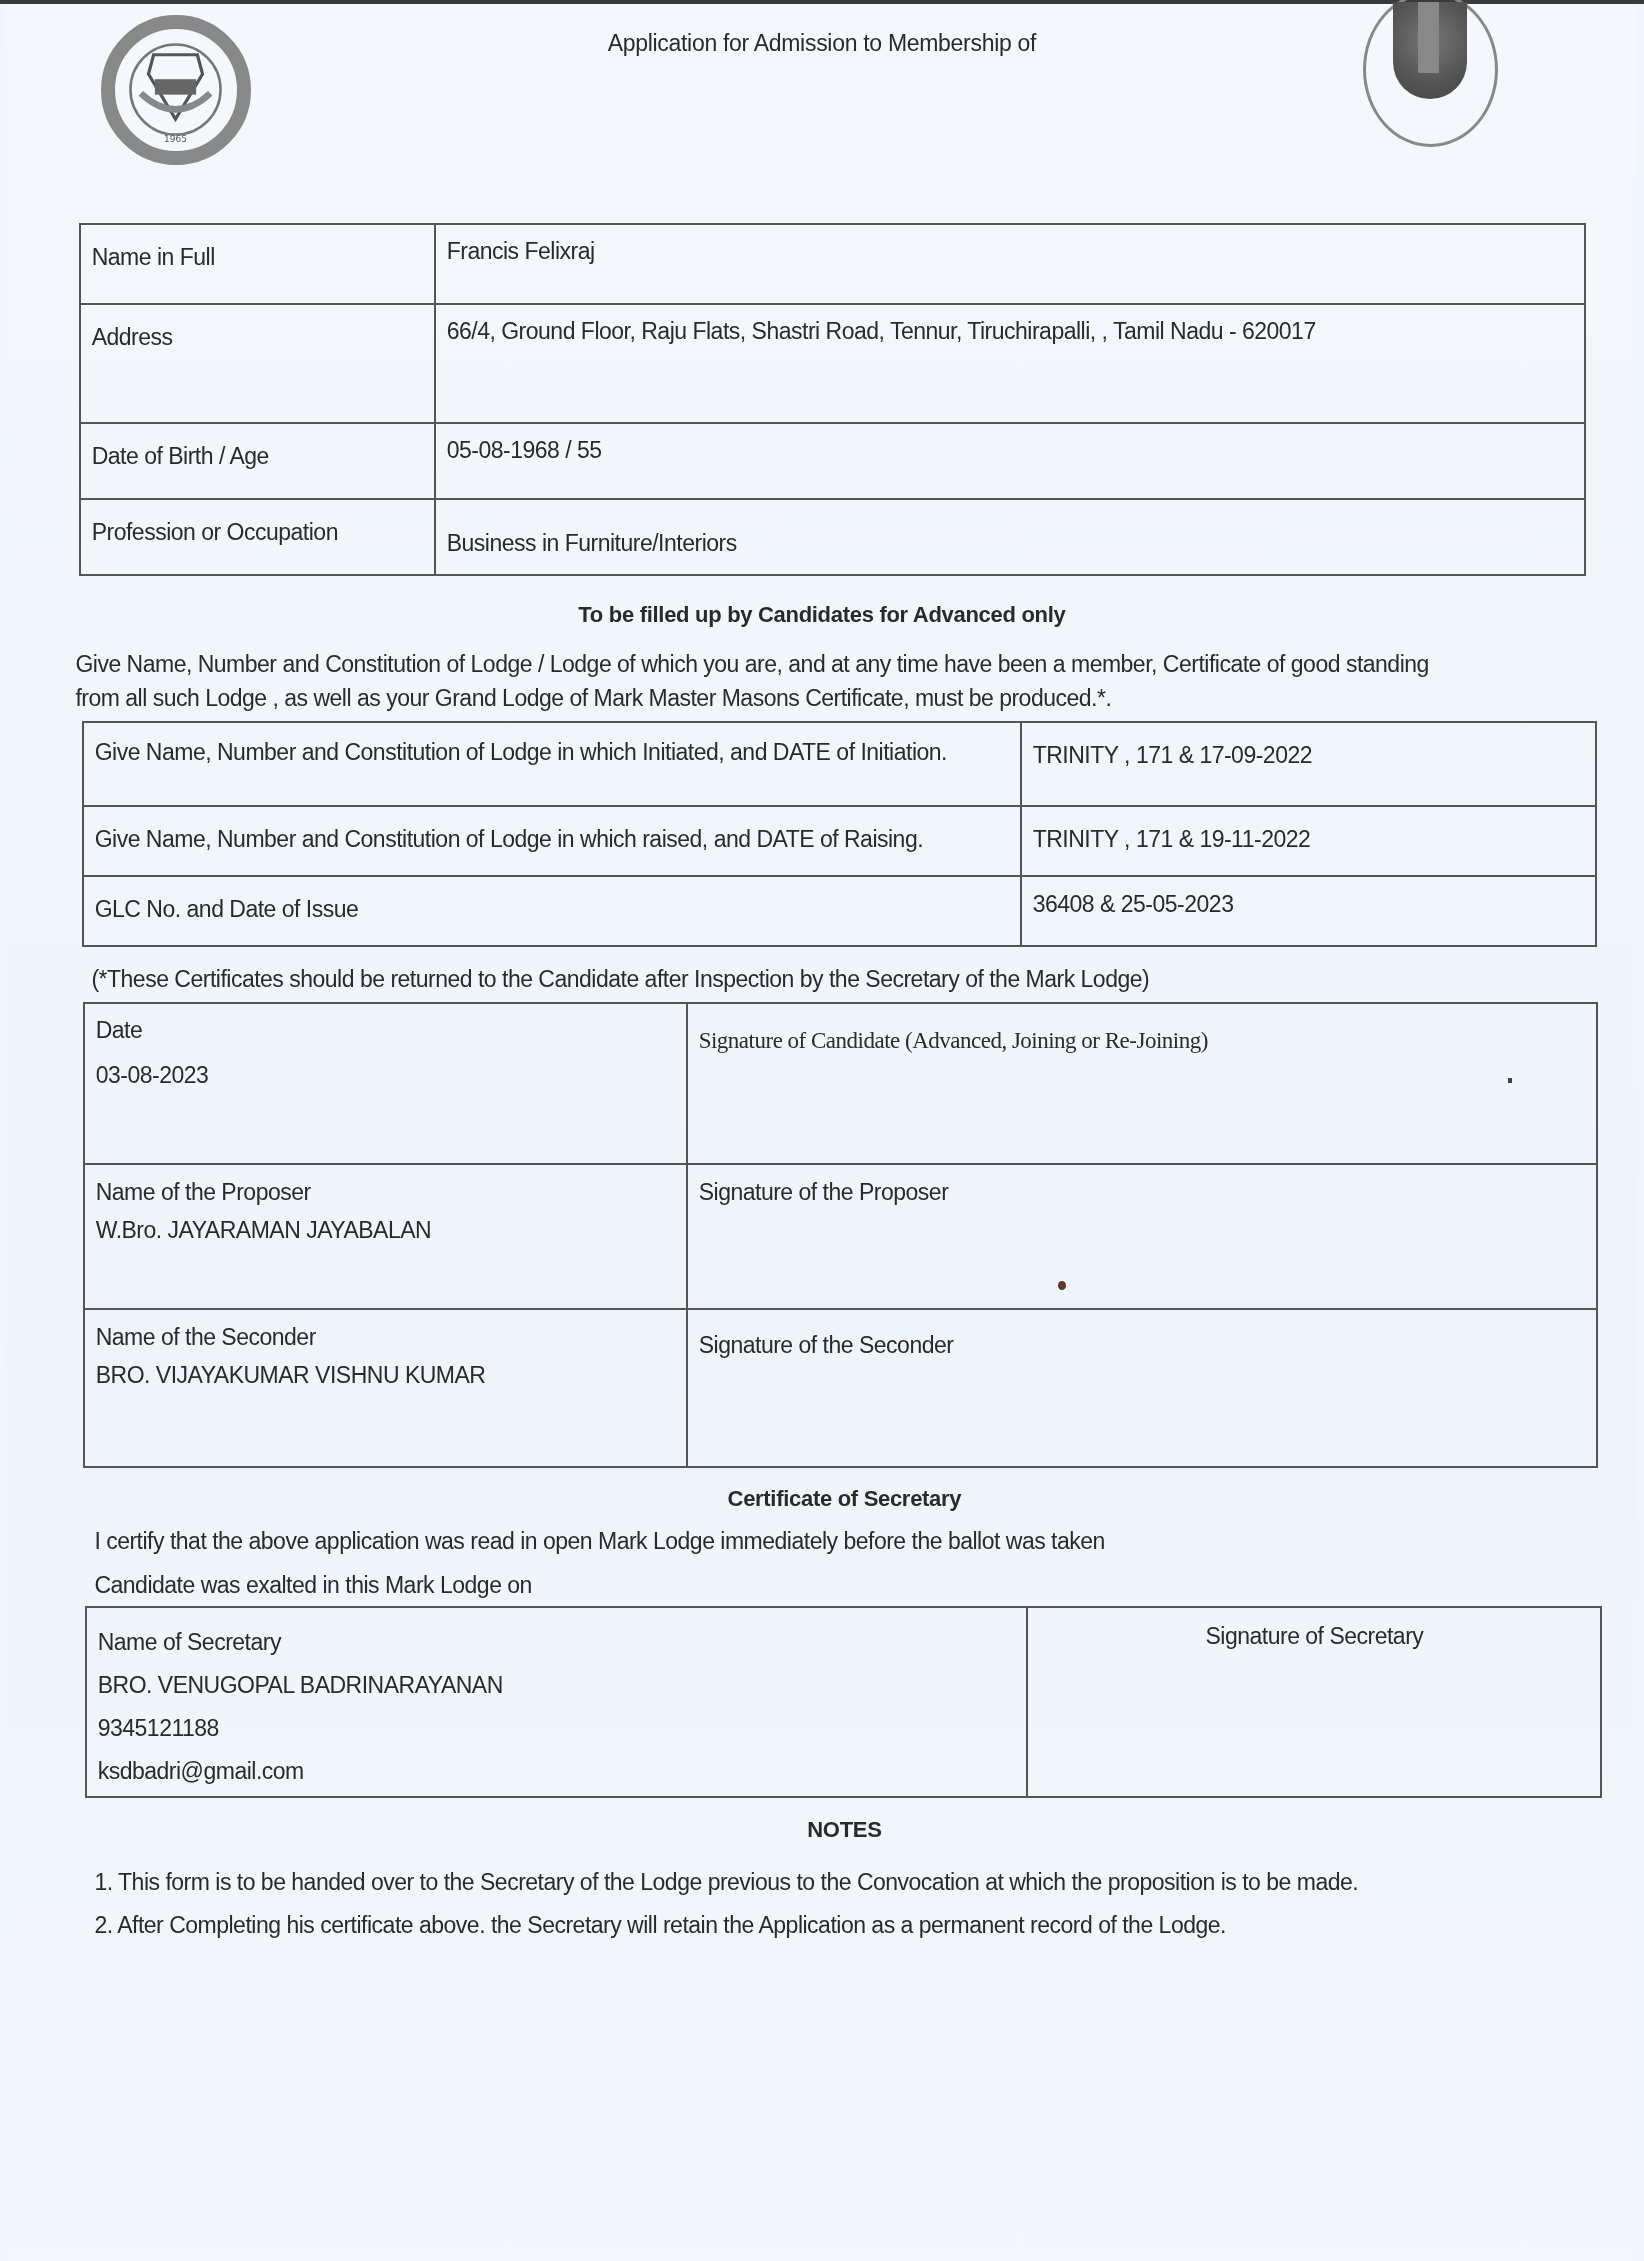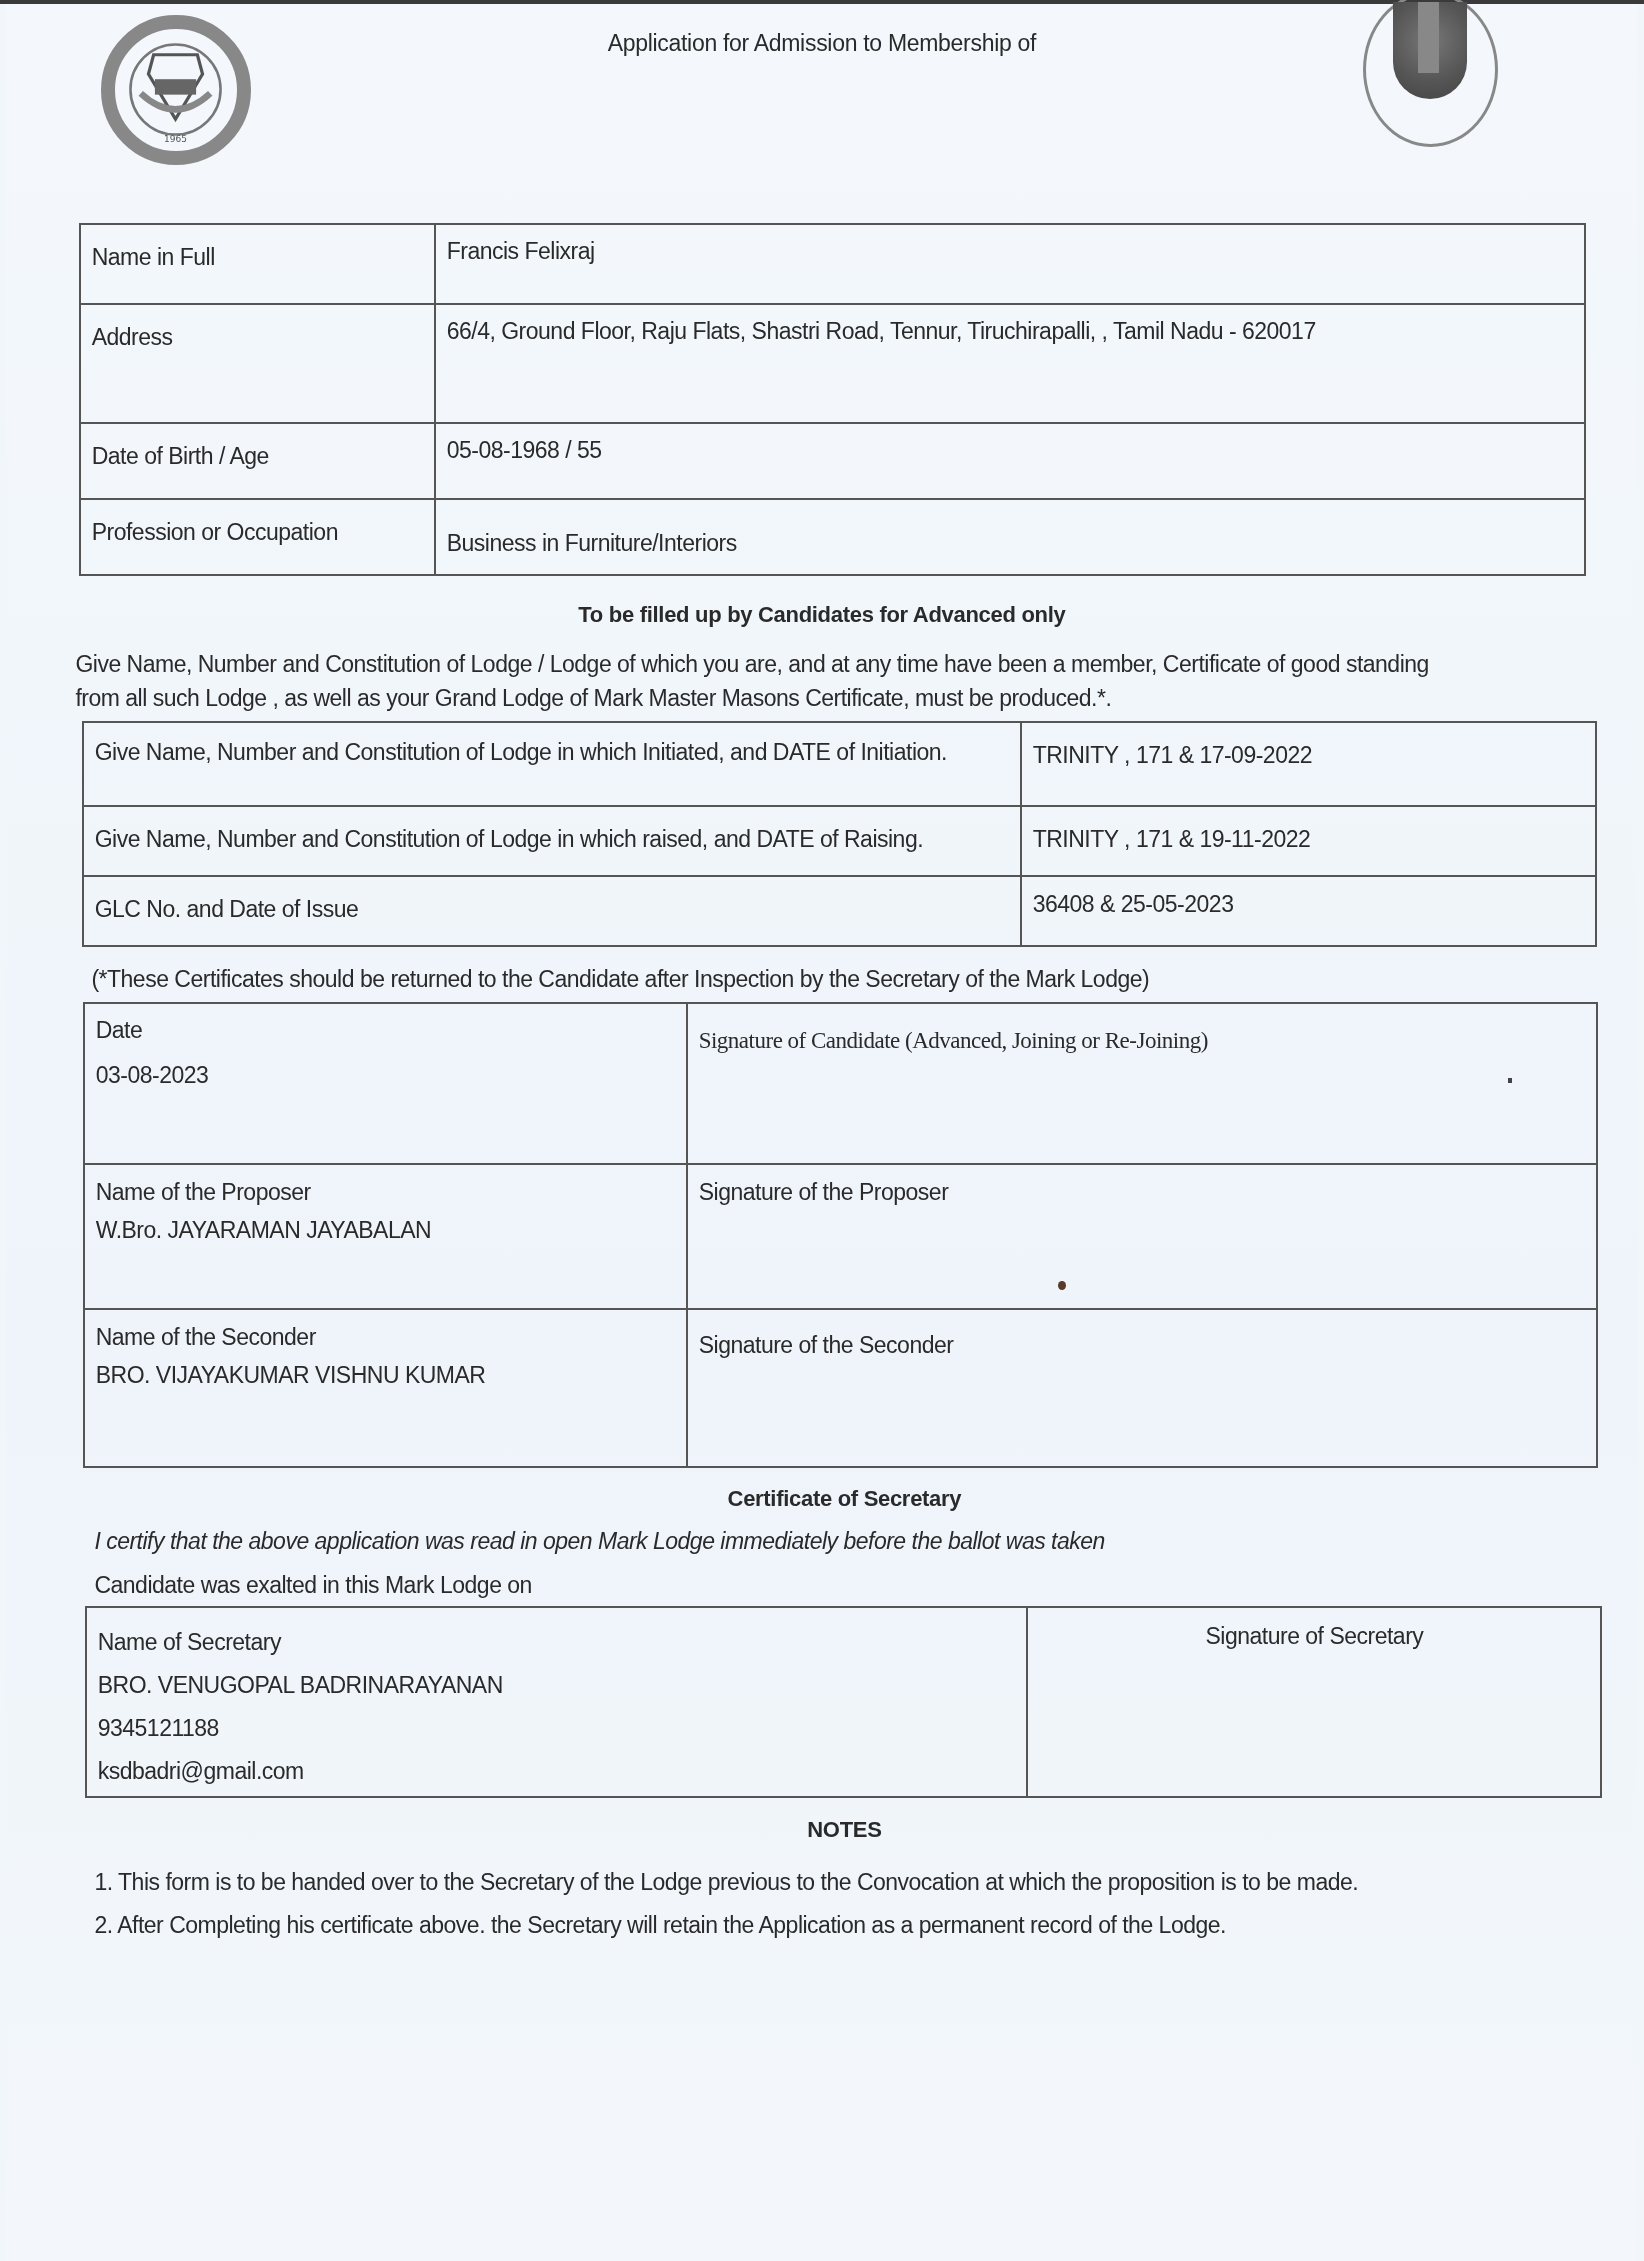--- a/index.html
+++ b/index.html
@@ -139,21 +139,21 @@
         <span class="line" style="margin-top:11.6px;">BRO. VIJAYAKUMAR VISHNU KUMAR</span>
       </td>
       <td style="padding-top:22px;">
         <span>Signature of the Seconder</span>
       </td>
     </tr>
   </tbody>
     </table>
 
   <div class="abs center sec-h" style="left:0; width:1676px; top:1482px;">Certificate of Secretary</div>
-  <div class="abs body-t" style="left:88px; top:1520px;font-style:italic;">I certify that the above application was read in open Mark Lodge immediately before the ballot was taken</div>
+  <div class="abs body-t" style="left:88px; top:1520px;">I certify that the above application was read in open Mark Lodge immediately before the ballot was taken</div>
   <div class="abs body-t" style="left:88px; top:1564px;">Candidate was exalted in this Mark Lodge on</div>
 
   <table class="form" style="left:79px; top:1602px; width:1517px;">
     <colgroup>
         <col style="width:941px">
         <col>
       </colgroup>
     <tbody>
         <tr style="height:190px;">
       <td style="padding-top:13px; line-height:43px;">

